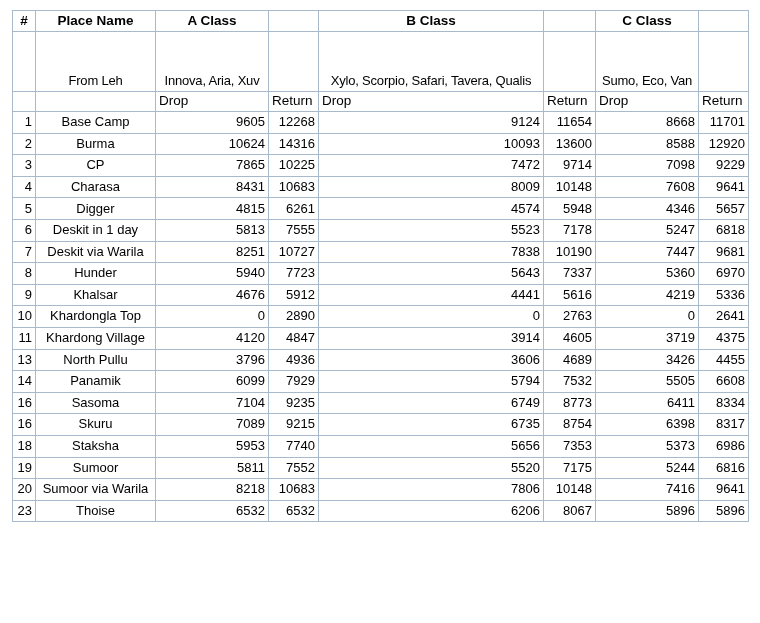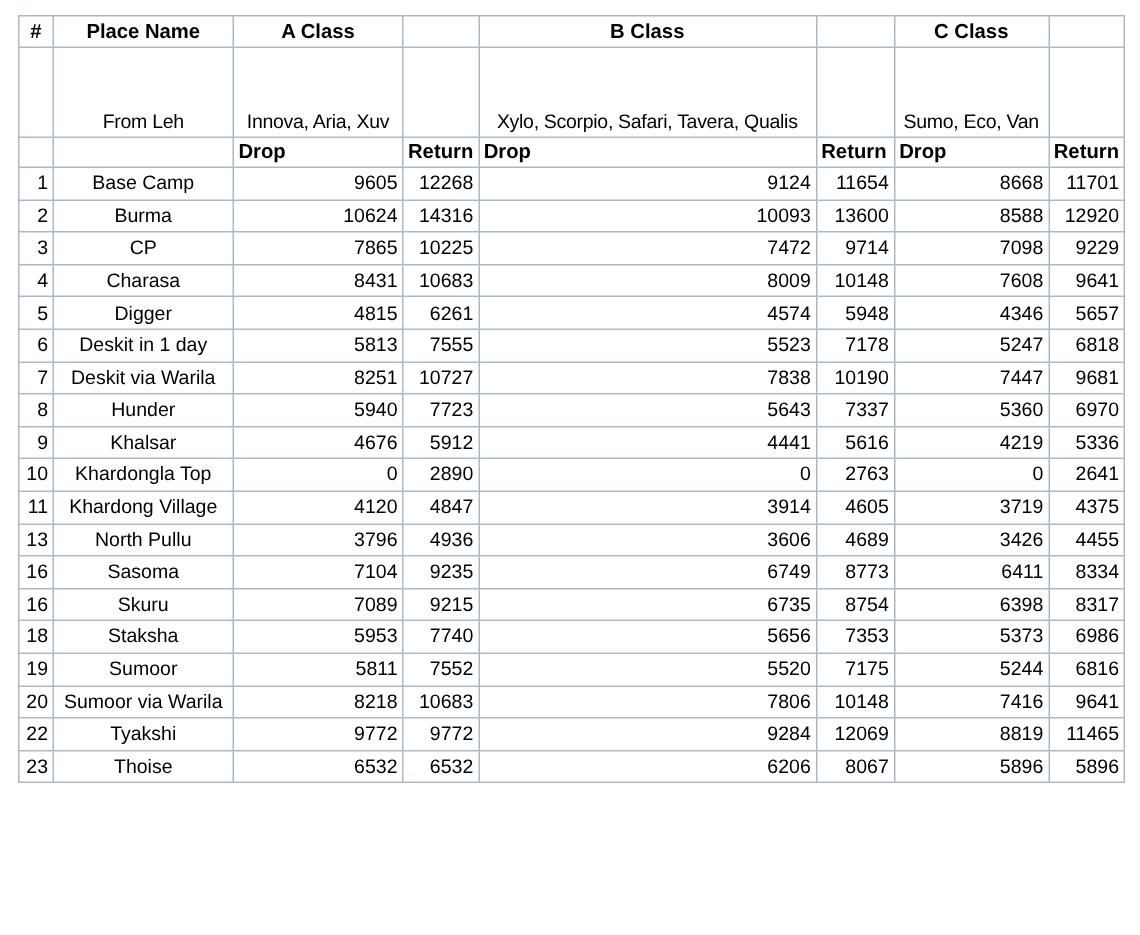--- a/index.html
+++ b/index.html
@@ -49,21 +49,21 @@
     height: 56px;
     vertical-align: bottom;
     text-align: center;
     padding-bottom: 3px;
     font-size: 13px;
     letter-spacing: -0.2px;
   }
   
   tr.drop-return-header-row th {
     height: 19px;
-    font-weight: bold;
+    font-weight: normal;
     text-align: left;
     font-size: 13.5px;
   }
   tbody td {
     height: 20.6px;
   }
   .col-num    { text-align: right; padding-right: 3px; }
   .col-place  { text-align: center;  padding-left: 4px; }
   .col-drop   { text-align: right; padding-right: 4px; }
   .col-return { text-align: right; padding-right: 7px; }
@@ -230,20 +230,30 @@
           <td class="col-num">13</td>
           <td class="col-place">North Pullu</td>
           <td class="col-drop">3796</td>
           <td class="col-return">4936</td>
           <td class="col-drop">3606</td>
           <td class="col-return">4689</td>
           <td class="col-drop">3426</td>
           <td class="col-return">4455</td>
         </tr>
         <tr>
+          <td class="col-num">14</td>
+          <td class="col-place">Panamik</td>
+          <td class="col-drop">6099</td>
+          <td class="col-return">7929</td>
+          <td class="col-drop">5794</td>
+          <td class="col-return">7532</td>
+          <td class="col-drop">5505</td>
+          <td class="col-return">6608</td>
+        </tr>
+        <tr>
           <td class="col-num">16</td>
           <td class="col-place">Sasoma</td>
           <td class="col-drop">7104</td>
           <td class="col-return">9235</td>
           <td class="col-drop">6749</td>
           <td class="col-return">8773</td>
           <td class="col-drop">6411</td>
           <td class="col-return">8334</td>
         </tr>
         <tr>
@@ -280,30 +290,20 @@
           <td class="col-num">20</td>
           <td class="col-place">Sumoor via Warila</td>
           <td class="col-drop">8218</td>
           <td class="col-return">10683</td>
           <td class="col-drop">7806</td>
           <td class="col-return">10148</td>
           <td class="col-drop">7416</td>
           <td class="col-return">9641</td>
         </tr>
         <tr>
-          <td class="col-num">22</td>
-          <td class="col-place">Tyakshi</td>
-          <td class="col-drop">9772</td>
-          <td class="col-return">9772</td>
-          <td class="col-drop">9284</td>
-          <td class="col-return">12069</td>
-          <td class="col-drop">8819</td>
-          <td class="col-return">11465</td>
-        </tr>
-        <tr>
           <td class="col-num">23</td>
           <td class="col-place">Thoise</td>
           <td class="col-drop">6532</td>
           <td class="col-return">6532</td>
           <td class="col-drop">6206</td>
           <td class="col-return">8067</td>
           <td class="col-drop">5896</td>
           <td class="col-return">5896</td>
         </tr>
       </tbody>

